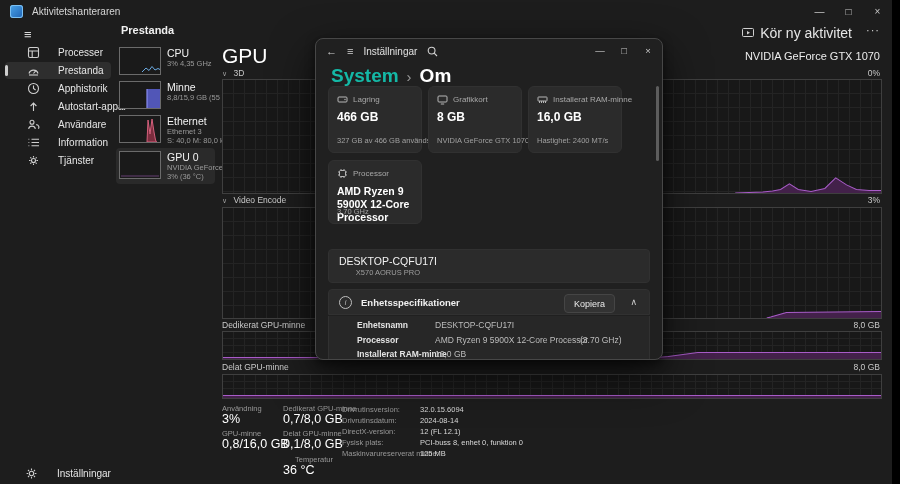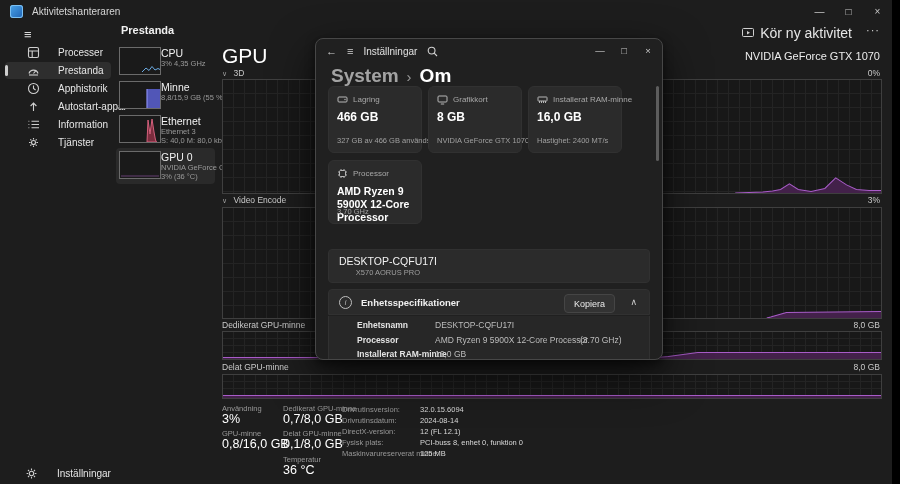--- a/index.html
+++ b/index.html
@@ -24,21 +24,21 @@
   .nav-item.selected{background:#2e2e2e;}
   .nav-accent{position:absolute;left:0;top:3px;width:2.5px;height:11px;border-radius:2px;background:#cfcfcf;}
   .nav-bottom{position:absolute;left:25px;top:467px;display:flex;align-items:center;font-size:10px;color:#e6e6e6;}
   .nav-bottom .lbl{margin-left:19px;}
   
   .page-header{position:absolute;left:121px;top:24px;font-size:11px;font-weight:700;color:#f0f0f0;}
   .perf{position:absolute;left:116px;top:44px;width:99px;}
   .perf-item{display:flex;align-items:flex-start;padding:3px 3px;border-radius:4px;}
   .perf-item.selected{background:#2a2a2a;}
   .thumb{width:40px;height:26px;background:#1a1a1a;border:1px solid #6b6b6b;flex:none;}
-  .pi-text{min-width:0;}
+  .pi-text{margin-left:6px;min-width:0;}
   .pi-name{font-size:10.5px;color:#f2f2f2;line-height:12px;white-space:nowrap;}
   .pi-sub{font-size:7.5px;color:#9a9a9a;line-height:9px;white-space:nowrap;}
   
   .gpu-title{position:absolute;left:222px;top:44px;font-size:21px;color:#fff;}
   .gpu-device{position:absolute;right:12px;top:50px;font-size:11px;color:#ececec;}
   .chart-row-label{position:absolute;left:222px;font-size:8.5px;color:#c9c9c9;}
   .chev{color:#9d9d9d;font-size:7px;margin-right:4px;}
   .chart-max{position:absolute;right:12px;font-size:8.5px;color:#c9c9c9;}
   .chart{position:absolute;left:222px;right:10px;background-color:#181818;border:1px solid #3f3f3f;
          background-image:linear-gradient(to right,#242424 1px,transparent 1px),
@@ -141,20 +141,30 @@
       <span class="ico">
           <svg width="13" height="13" viewBox="0 0 13 13" fill="none" stroke="#cfcfcf" stroke-width="1.1">
             <path d="M6.5 11 V3.2 M3.6 6 L6.5 3 L9.4 6"></path>
           </svg>
         </span>
       <span class="lbl">Autostart-appar</span>
     </div>
     <div class="nav-item">
       <span class="ico">
           <svg width="13" height="13" viewBox="0 0 13 13" fill="none" stroke="#cfcfcf" stroke-width="1.1">
+            <circle cx="5" cy="4.3" r="2"></circle>
+            <path d="M1.6 10.8 a3.5 3.5 0 0 1 6.8 0"></path>
+            <path d="M9 6.8 a2.4 2.4 0 0 1 2.3 3.9"></path>
+          </svg>
+        </span>
+      <span class="lbl">Användare</span>
+    </div>
+    <div class="nav-item">
+      <span class="ico">
+          <svg width="13" height="13" viewBox="0 0 13 13" fill="none" stroke="#cfcfcf" stroke-width="1.1">
             <path d="M4.5 3.2 H12 M4.5 6.5 H12 M4.5 9.8 H12"></path>
             <path d="M1.5 3.2 h0.8 M1.5 6.5 h0.8 M1.5 9.8 h0.8"></path>
           </svg>
         </span>
       <span class="lbl">Information</span>
     </div>
     <div class="nav-item">
       <span class="ico">
           <svg width="13" height="13" viewBox="0 0 13 13" fill="none" stroke="#cfcfcf" stroke-width="1.1">
             <circle cx="6.5" cy="6.5" r="2"></circle>
@@ -276,21 +286,21 @@
 
   <div class="stat-label" style="left:222px;top:404px;">Användning</div>
   <div class="stat-value" style="left:222px;top:412px;">3%</div>
   <div class="stat-label" style="left:222px;top:429px;">GPU-minne</div>
   <div class="stat-value" style="left:222px;top:437px;">0,8/16,0 GB</div>
 
   <div class="stat-label" style="left:283px;top:404px;">Dedikerat GPU-minne</div>
   <div class="stat-value" style="left:283px;top:412px;">0,7/8,0 GB</div>
   <div class="stat-label" style="left:283px;top:429px;">Delat GPU-minne</div>
   <div class="stat-value" style="left:283px;top:437px;">0,1/8,0 GB</div>
-  <div class="stat-label" style="left:283px;top:455px;">Temperatur</div>
+  <div class="stat-label" style="left:295px;top:455px;">Temperatur</div>
   <div class="stat-value" style="left:283px;top:463px;">36 °C</div>
 
   <div class="det-label" style="top:405px;">Drivrutinsversion:</div>
   <div class="det-value" style="top:405px;">32.0.15.6094</div>
   <div class="det-label" style="top:416px;">Drivrutinsdatum:</div>
   <div class="det-value" style="top:416px;">2024-08-14</div>
   <div class="det-label" style="top:427px;">DirectX-version:</div>
   <div class="det-value" style="top:427px;">12 (FL 12.1)</div>
   <div class="det-label" style="top:438px;">Fysisk plats:</div>
   <div class="det-value" style="top:438px;">PCI-buss 8, enhet 0, funktion 0</div>
@@ -309,21 +319,21 @@
           </svg>
       </span>
     </div>
     <div class="st-wc">
       <div class="st-wbtn">—</div>
       <div class="st-wbtn">□</div>
       <div class="st-wbtn">×</div>
     </div>
 
     <div class="bc">
-      <span style="color:#a3a3a3;">System</span>
+      <span style="color:#14b8a6;">System</span>
       <span class="sep">›</span>
       <span style="color:#ffffff;">Om</span>
     </div>
 
     <div class="card" style="left:12px;top:47px;width:94px;height:67px;">
       <div class="card-head">
         <span class="cico">
             <svg width="11" height="11" viewBox="0 0 11 11" fill="none" stroke="#b8b8b8" stroke-width="1">
               <rect x="1" y="3" width="9" height="5" rx="1"></rect>
               <circle cx="8" cy="5.5" r="0.7" fill="#b8b8b8" stroke="none"></circle>

